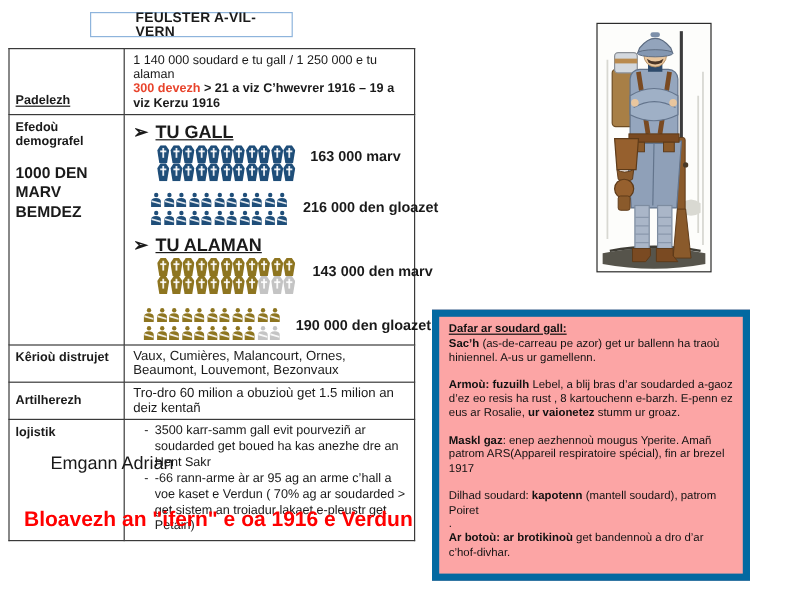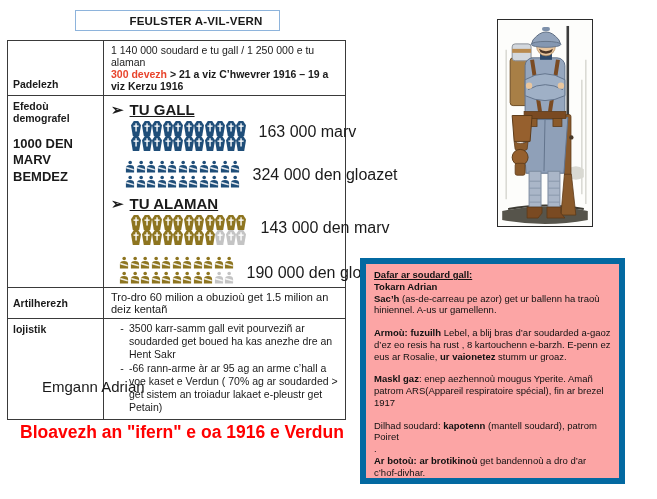--- a/index.html
+++ b/index.html
@@ -1,52 +1,52 @@
 <!DOCTYPE html>
 <html><head>
 <meta charset="utf-8">
 <style>
   * { margin:0; padding:0; box-sizing:border-box; }
   html,body { width:657px; height:499px; }
   body { font-family:"Liberation Sans", sans-serif; background:#fff; position:relative; overflow:hidden; }
   .stage { position:absolute; inset:0; background:#fff; }
 
   
-  .title-box { position:absolute; left:75px; top:10px; width:205px; height:21px;
+  .title-box { position:absolute; left:75px; top:10px; width:169px; height:21px;
     border:1px solid #8EB4DC; display:flex; align-items:center; justify-content:center;
     font-weight:bold; font-size:11.5px; color:#1a1a1a; letter-spacing:.2px; background:#fff;padding-left:37px; }
 
   
   table.facts { position:absolute; left:7px; top:40px; width:338px; border-collapse:collapse; table-layout:fixed; }
   table.facts td { border:1px solid #3a3a3a; vertical-align:top; font-size:10.5px; color:#1a1a1a; }
   td.lbl { width:96px; font-weight:bold; font-size:11px; padding:4px 5px; }
   td.val { width:242px; padding:3px 7px; }
   tr.r-padelezh td { height:28px; }
-  tr.r-padelezh td.lbl { vertical-align:bottom; padding-bottom:5px; }
+  tr.r-padelezh td.lbl { vertical-align:bottom; padding-bottom:5px;text-decoration:underline; }
   tr.r-demo td { height:190px; }
   tr.r-kerio td { height:27px; }
   tr.r-artil td { height:25px; vertical-align:middle; }
   tr.r-lojis td { height:60px; }
 
   .red-sm { color:#E8442C;text-align:right; }
   .pad-line2 { font-weight:bold; }
 
   .demo-sub { margin-top:12px; font-weight:bold; font-size:13px; line-height:1.25; white-space:pre-line; }
 
   .side-head { font-weight:bold; font-size:15px; margin:2px 0 2px 0; }
   .side-head .u { text-decoration:underline; }
   .arrow { margin-right:6px; font-weight:bold; }
 
   .picto-group { display:flex; align-items:flex-start; }
   .picto-grid { display:flex; flex-direction:column; }
   .picto-row { display:flex; height:15px; align-items:flex-end; }
   svg.picto { display:block; }
   svg.picto.coffin  { width:10px; height:15px; margin-right:0.5px; }
   svg.picto.wounded { width:10px; height:13px; margin-right:0.5px; }
-  .picto-label { font-size:16px; color:#1a1a1a; white-space:nowrap; margin-left:12px; }
+  .picto-label { font-size:12px; color:#1a1a1a; white-space:nowrap; margin-left:12px;font-weight:bold; }
 
   .g-frdead  { margin-left:20px; margin-top:1px; }
   .g-frdead .picto-label  { margin-top:2px; }
   .g-frwound { margin-left:14px; margin-top:7px; }
   .g-frwound .picto-label { margin-top:8px; }
   .g-dedead  { margin-left:20px; margin-top:1px; }
   .g-dedead .picto-label  { margin-top:4px;margin-left:14px; }
   .g-dewound { margin-left:8px; margin-top:9px; }
   .g-dewound .picto-label { margin-top:10px;text-align:center; }
   .demo-cell .side-head.second { margin-top:7px; }
@@ -261,21 +261,21 @@
                     <use href="#sym-wounded"></use>
                   </svg>
                   <svg class="picto wounded" style="color: rgb(31, 78, 121);">
                     <use href="#sym-wounded"></use>
                   </svg>
                   <svg class="picto wounded" style="color: rgb(31, 78, 121);">
                     <use href="#sym-wounded"></use>
                   </svg>
                 </div>
               </div>
-          <div class="picto-label">324 000 den gloazet</div>
+          <div class="picto-label">216 000 den gloazet</div>
         </div>
 
         <div class="side-head second"><span class="arrow">➢</span><span class="u">TU ALAMAN</span></div>
 
         <div class="picto-group g-dedead">
           <div class="picto-grid">
                 <div class="picto-row">
                   <svg class="picto coffin" style="color: rgb(142, 117, 32);">
                     <use href="#sym-coffin"></use>
                   </svg>
@@ -420,20 +420,24 @@
                   <svg class="picto wounded" style="color: rgb(196, 196, 196);">
                     <use href="#sym-wounded"></use>
                   </svg>
                 </div>
               </div>
           <div class="picto-label">190 000 den gloazet</div>
         </div>
       </td>
     </tr>
 
+    <tr class="r-kerio">
+      <td class="lbl">Kêrioù distrujet</td>
+      <td class="val" style="font-size:11px;">Vaux, Cumières, Malancourt, Ornes, Beaumont, Louvemont, Bezonvaux</td>
+    </tr>
 
     <tr class="r-artil">
       <td class="lbl">Artilherezh</td>
       <td class="val" style="font-size:11px;">Tro-dro 60 milion a obuzioù get 1.5 milion an deiz  kentañ</td>
     </tr>
 
     <tr class="r-lojis">
       <td class="lbl">lojistik</td>
       <td class="val">
         <div class="lojis-list">
@@ -507,21 +511,20 @@
       <circle cx="52" cy="24" r="1.1" fill="#2b2b2b"></circle>
 
       <path d="M35 20 Q48 4 61 20 L62.5 24 Q48 29 33.5 24 Z" fill="#93a4bc" stroke="#5c6b80" stroke-width="1"></path>
       <rect x="44" y="7" width="8" height="4" rx="2" fill="#7d90aa"></rect>
       <ellipse cx="48" cy="24.5" rx="15" ry="3" fill="#8497b1" stroke="#5c6b80" stroke-width="0.8"></ellipse>
     </svg>
   </div>
 
   <div class="info-box">
     <p><span class="ib-title">Dafar ar soudard gall:</span></p>
-    <p class="ib-strong">Tokarn Adrian</p>
     <p><span class="ib-strong">Sac’h</span><span> (as-de-carreau pe azor) get ur ballenn ha traoù hiniennel. A-us ur gamellenn.</span></p>
     <div class="gap"></div>
     <p><span class="ib-strong">Armoù: fuzuilh</span><span> Lebel,  a blij bras d’ar  soudarded a-gaoz d’ez eo resis ha rust , 8 kartouchenn e-barzh. E-penn  ez eus ar Rosalie, </span><span class="ib-strong">ur vaionetez</span><span> stumm ur groaz.</span></p>
     <div class="gap"></div>
     <p><span class="ib-strong">Maskl gaz</span><span>: enep aezhennoù mougus Yperite.  Amañ patrom ARS(Appareil respiratoire spécial), fin ar  brezel 1917</span></p>
     <div class="gap"></div>
     <p><span>Dilhad soudard: </span><span class="ib-strong">kapotenn</span><span> (mantell soudard), patrom  Poiret</span></p>
     <p>.</p>
     <p><span class="ib-strong">Ar botoù: ar brotikinoù</span><span> get bandennoù a dro d’ar c’hof-divhar.</span></p>
   </div>

